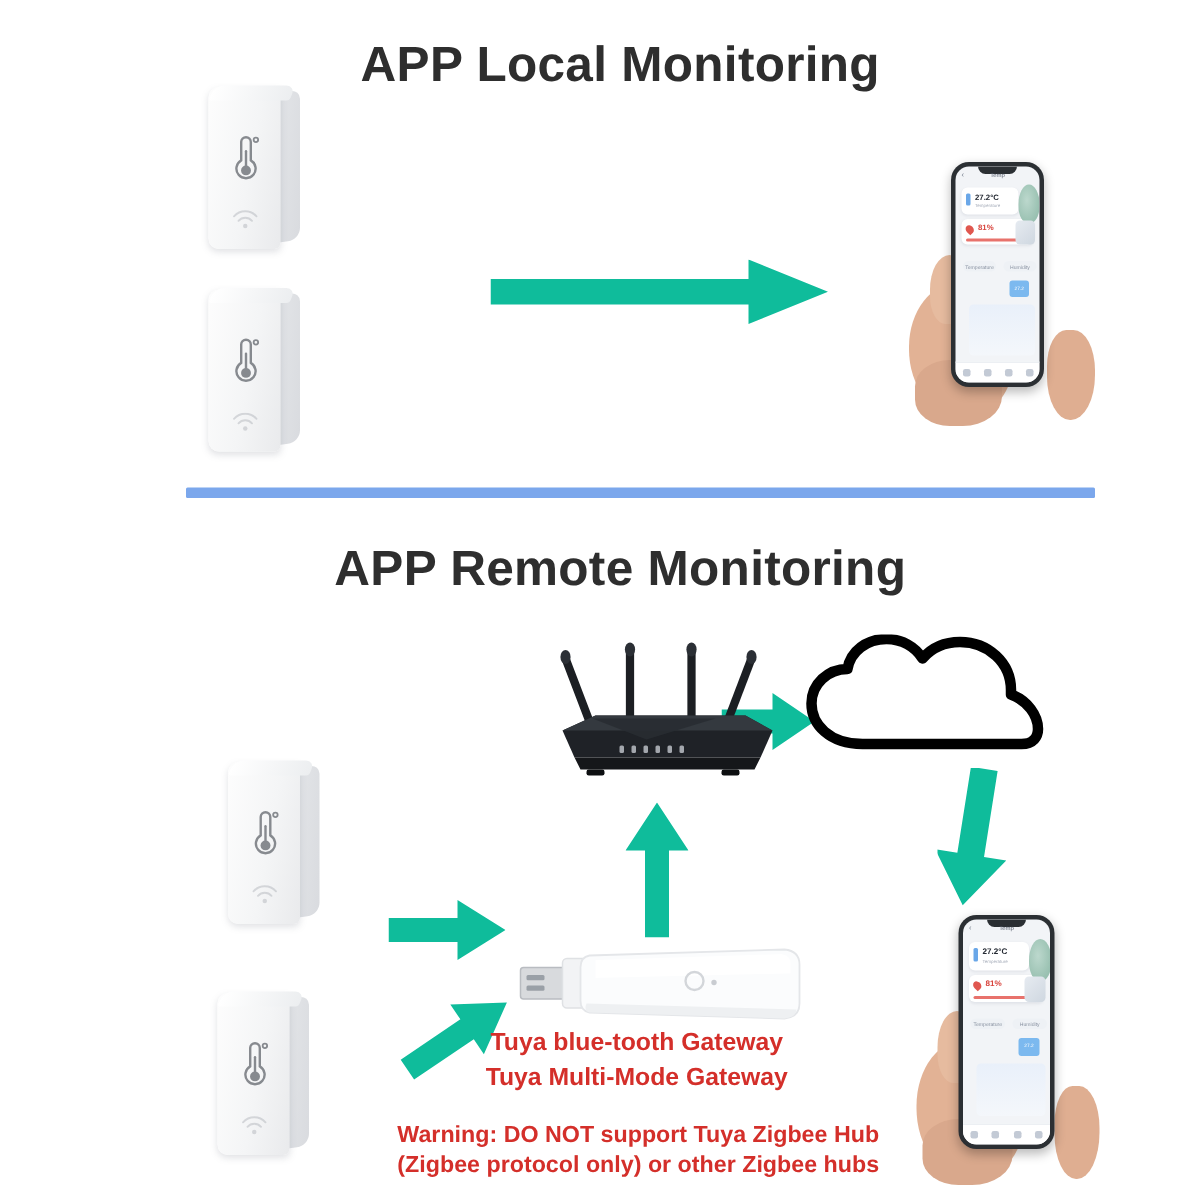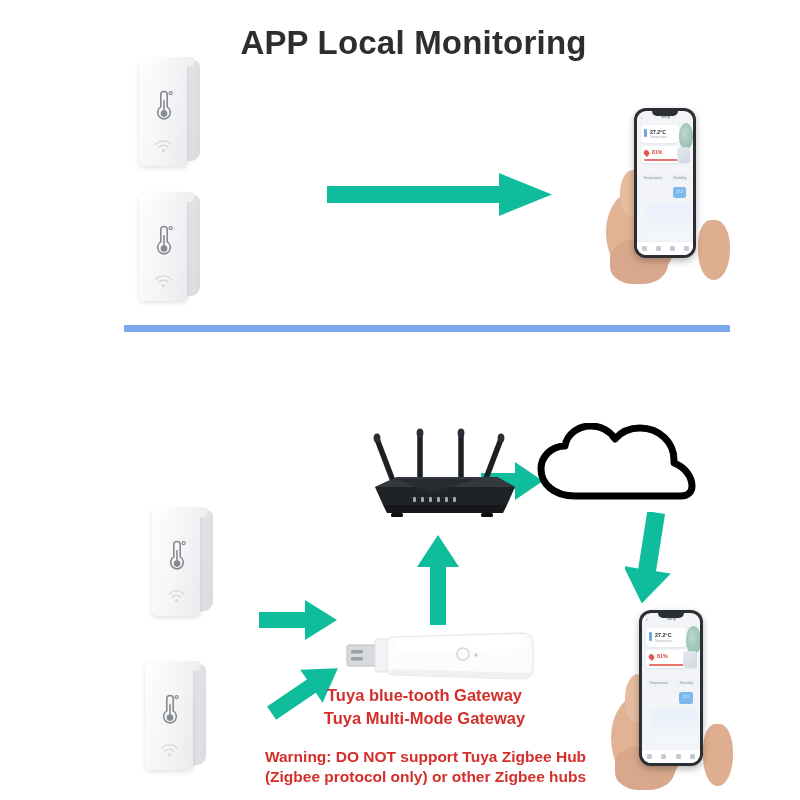--- a/index.html
+++ b/index.html
@@ -288,20 +288,21 @@
           <i></i>
           <i></i>
           <i></i>
         </div>
       </div>
     </div>
   </div>
 
   <div id="divider"></div>
 
+  <div class="title" id="title-remote">APP Remote Monitoring</div>
 
   <div class="sensor" style="left:125px; top:508px;">
     <div class="side"></div>
     <div class="body"></div>
     <div class="topface"></div>
     <svg class="therm" viewBox="0 0 24 34">
       <path d="M12 3.5 a3.2 3.2 0 0 1 3.2 3.2 v12.2 a6.4 6.4 0 1 1 -6.4 0 V6.7 A3.2 3.2 0 0 1 12 3.5 z" fill="none" stroke="#6f7379" stroke-width="1.6"></path>
       <circle cx="12" cy="25.6" r="3.3" fill="#6f7379"></circle>
       <rect x="11.2" y="12" width="1.6" height="11" rx=".8" fill="#6f7379"></rect>
       <circle cx="18.6" cy="5.2" r="1.5" fill="none" stroke="#6f7379" stroke-width="1.2"></circle>

